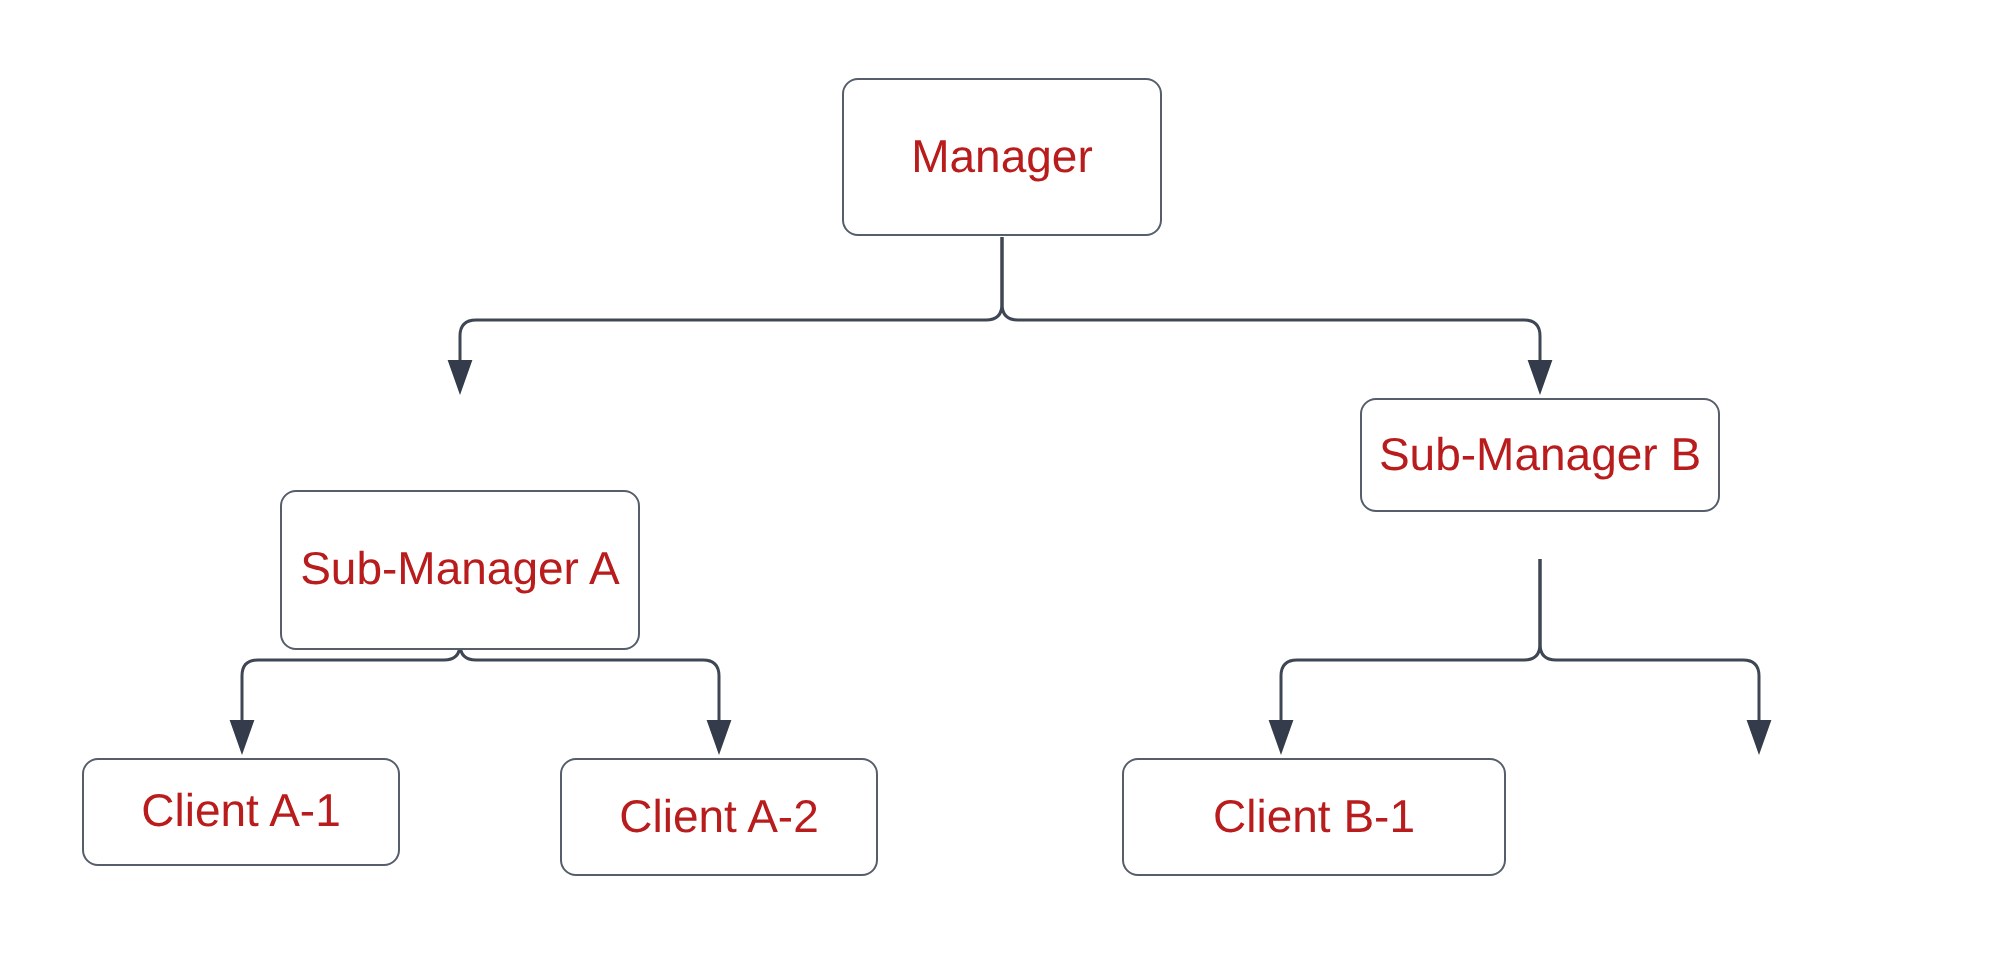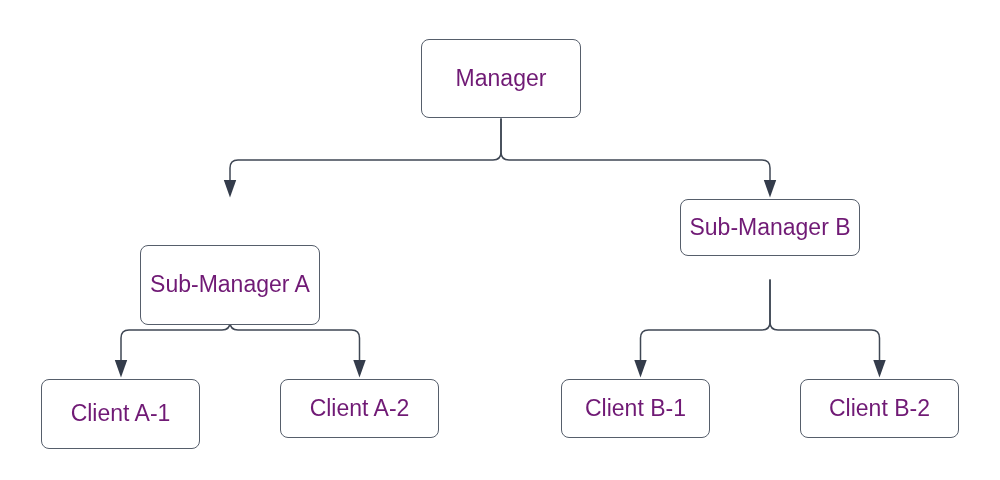--- a/index.html
+++ b/index.html
@@ -25,32 +25,32 @@
   }
   .node {
     position: absolute;
     box-sizing: border-box;
     background: #ffffff;
     border: 1px solid #565e6b;
     border-radius: 8px;
     display: flex;
     align-items: center;
     justify-content: center;
-    color: #701a75;
+    color: #b91c1c;
     font-size: 23px;
     line-height: 1.2;
     text-align: center;
     cursor: default;
   }
   .node-manager    { left: 421px; top: 39px;  width: 160px; height: 79px; }
   .node-sub-a      { left: 140px; top: 199px; width: 180px; height: 80px; margin-top: 46px; }
   .node-sub-b      { left: 680px; top: 199px; width: 180px; height: 57px; }
-  .node-client-a1  { left: 41px;  top: 379px; width: 159px; height: 70px; }
+  .node-client-a1  { left: 41px;  top: 379px; width: 159px; height: 54px; }
   .node-client-a2  { left: 280px; top: 379px; width: 159px; height: 59px; text-align: center; }
-  .node-client-b1  { left: 561px; top: 379px; width: 149px; height: 59px; }
+  .node-client-b1  { left: 561px; top: 379px; width: 192px; height: 59px; }
   .node-client-b2  { left: 800px; top: 379px; width: 159px; height: 59px; }
   .edge {
     fill: none;
     stroke: #3f4754;
     stroke-width: 1.5;
   }
   .arrowhead {
     fill: #343c4b;
     stroke: none;
   }
@@ -98,17 +98,14 @@
   </div>
 
   <div class="node node-client-a2">
     <span>Client A-2</span>
   </div>
 
   <div class="node node-client-b1">
     <span>Client B-1</span>
   </div>
 
-  <div class="node node-client-b2">
-    <span>Client B-2</span>
-  </div>
 
 </div>
 
 </body></html>

